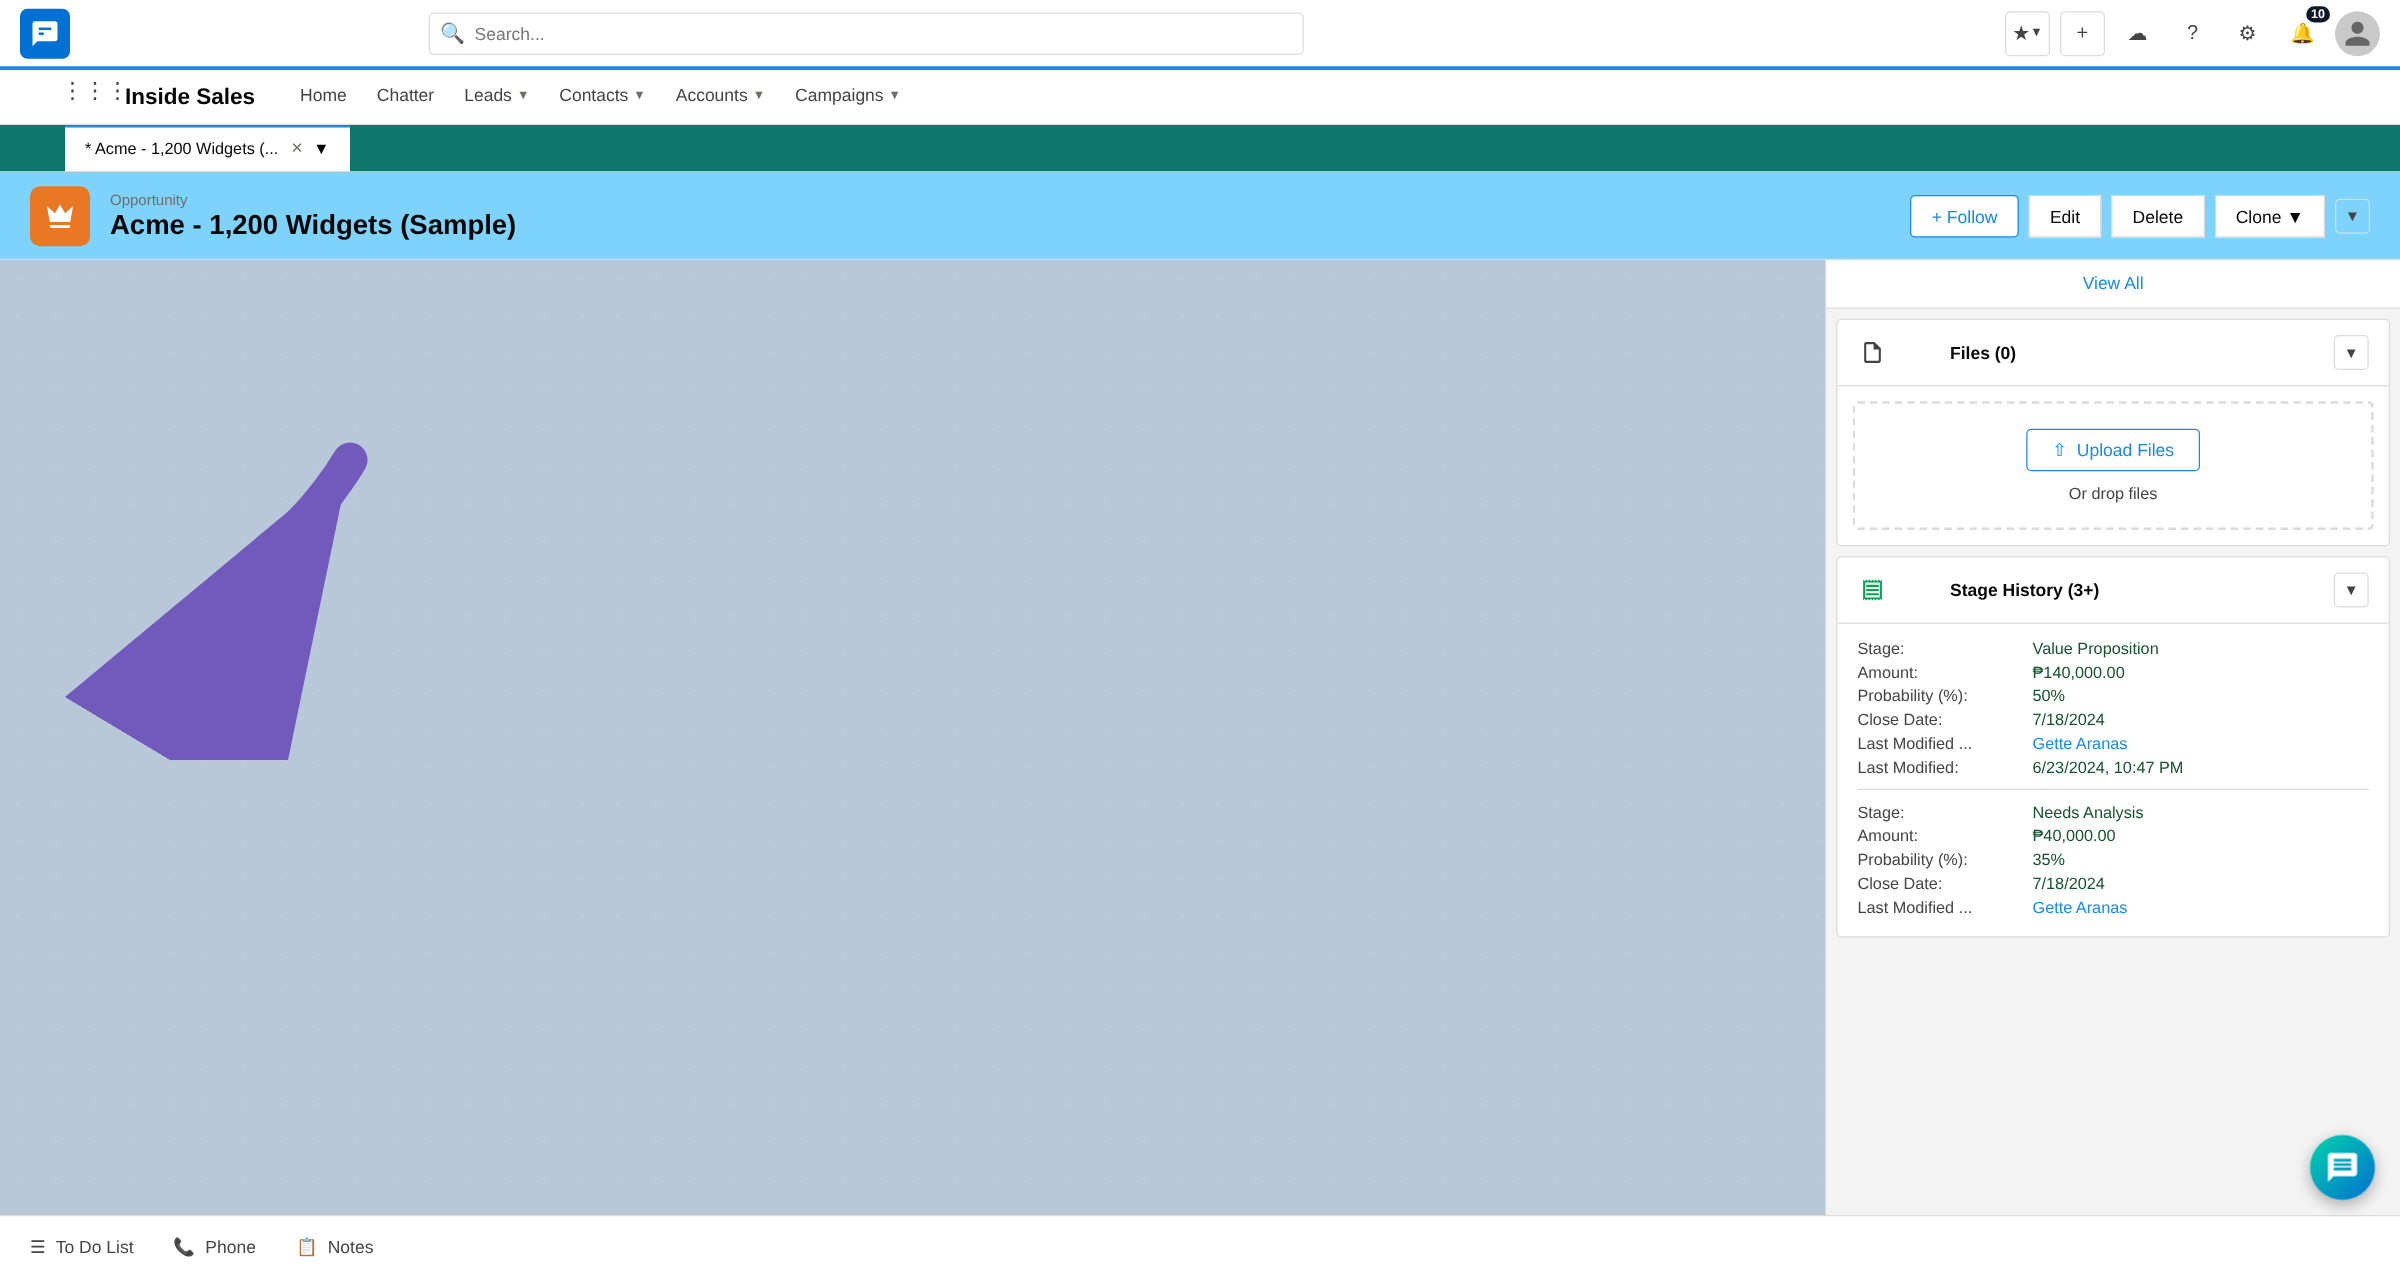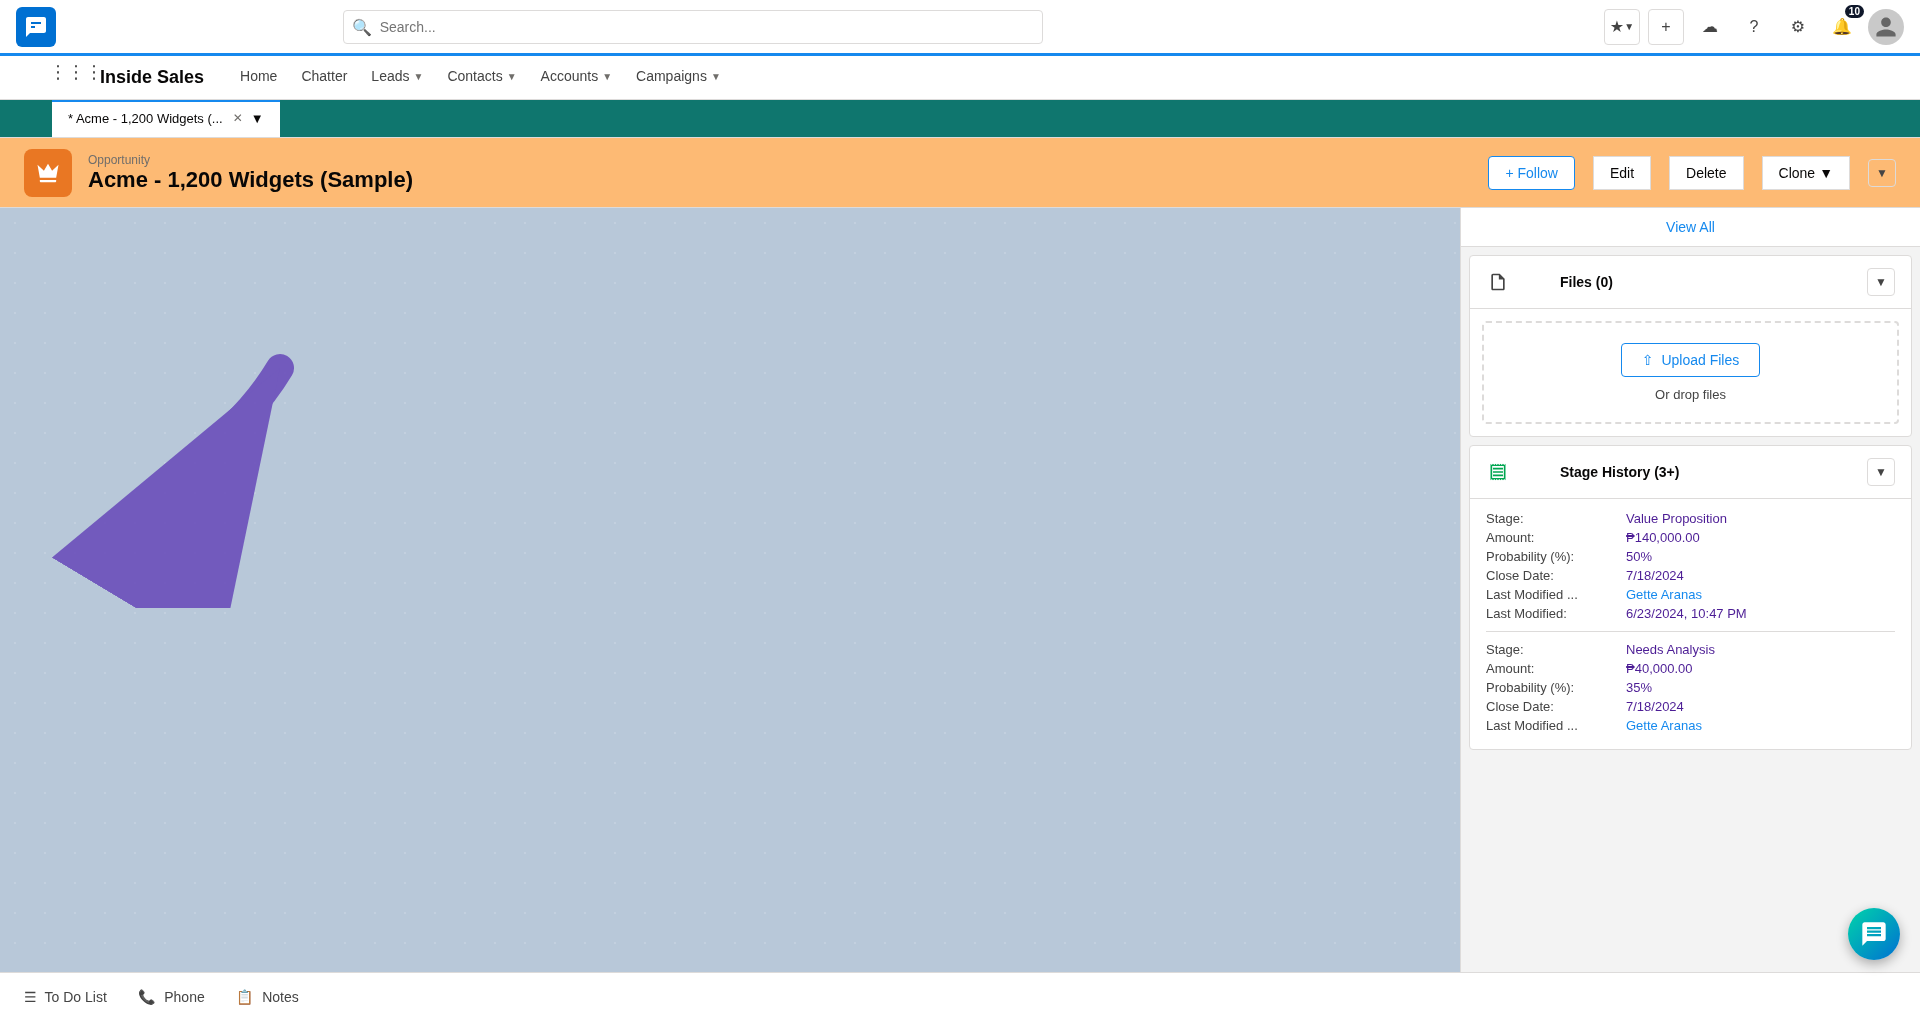--- a/index.html
+++ b/index.html
@@ -152,21 +152,21 @@
     .tab-close {
       font-size: 12px;
       color: #706e6b;
       cursor: pointer;
       margin-left: 4px;
     }
 
     
     .page-header {
       height: 70px;
-      background: #fdba74;
+      background: #7dd3fc;
       display: flex;
       align-items: center;
       padding: 0 24px;
       border-bottom: 1px solid #dddbda;
     }
     .page-header-icon {
       width: 48px; height: 48px;
       background: #e97723;
       border-radius: 8px;
       display: flex; align-items: center; justify-content: center;
@@ -180,21 +180,21 @@
       color: #706e6b;
     }
     .page-header-title {
       font-size: 22px;
       font-weight: 700;
       color: #080707;
     }
     .page-header-actions {
       display: flex;
       align-items: center;
-      gap: 18px;
+      gap: 8px;
     }
     .btn-follow {
       display: flex; align-items: center; gap: 6px;
       padding: 8px 16px;
       background: #fff;
       border: 1px solid #1589ee;
       border-radius: 4px;
       color: #1589ee;
       font-size: 14px;
       cursor: pointer;
@@ -332,21 +332,21 @@
       align-items: baseline;
       margin-bottom: 4px;
       font-size: 13px;
     }
     .field-label {
       width: 140px;
       color: #444;
       flex-shrink: 0;
     }
     .field-value {
-      color: #4c1d95;
+      color: #14532d;
       font-weight: 400;
     }
     .field-value.link {
       color: #1589ee;
       cursor: pointer;
     }
     .stage-divider {
       height: 1px;
       background: #dddbda;
       margin: 10px 0;

